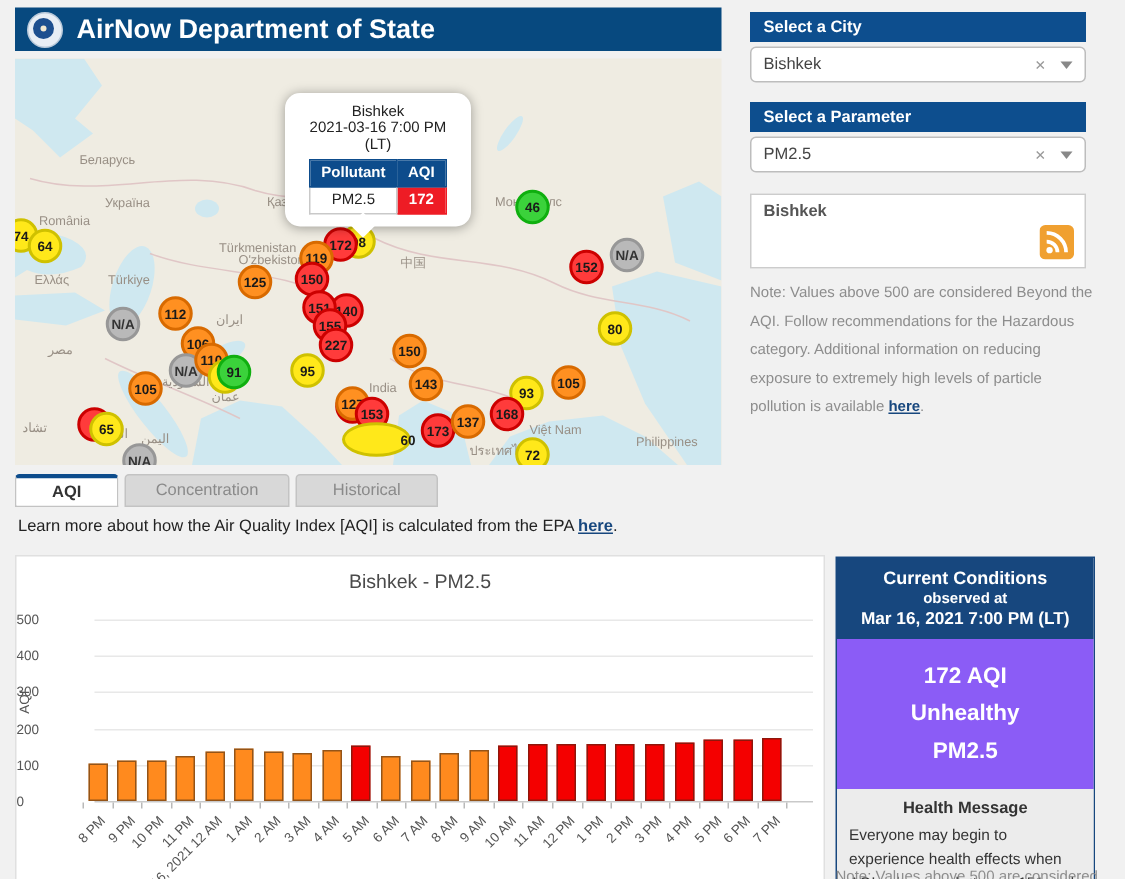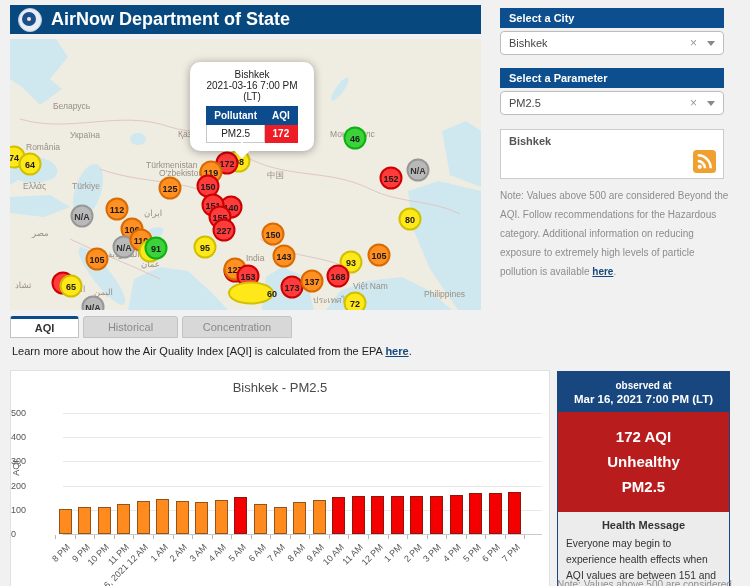--- a/index.html
+++ b/index.html
@@ -80,21 +80,21 @@
   .xlabel{position:absolute;width:110px;text-align:right;font-size:9px;color:#555;
           transform:rotate(-45deg);transform-origin:100% 0;white-space:nowrap;}
   .xtick{position:absolute;width:1px;height:4px;background:#b9b9b9;}
 
   
   .cc{position:absolute;left:557px;top:371px;width:171px;border:1px solid #17477e;background:#fff;}
   .cc-hd{background:#17477e;color:#fff;text-align:center;padding:6px 4px 7px;}
   .cc-hd .t{font-size:12px;font-weight:bold;}
   .cc-hd .o{font-size:10px;font-weight:bold;margin-top:2px;}
   .cc-hd .d{font-size:11.5px;font-weight:bold;margin-top:2px;}
-  .cc-aqi{background:#b91c1c;color:#fff;text-align:center;padding:13px 4px;font-size:15px;
+  .cc-aqi{background:#8b5cf6;color:#fff;text-align:center;padding:13px 4px;font-size:15px;
           font-weight:bold;line-height:1.65;}
   .cc-health{background:#ececec;color:#333;padding:7px 8px 10px;}
   .cc-health .ht{text-align:center;font-size:11px;font-weight:bold;margin-bottom:5px;}
   .cc-health .hx{font-size:10.3px;line-height:1.55;}
   .cc-note{position:absolute;left:557px;top:579px;width:180px;font-size:10px;color:#8d8d8d;}
 </style>
 </head>
 <body>
 
 <div id="app">
@@ -210,22 +210,22 @@
           <td class="aqi">172</td>
         </tr>
       </tbody>
         </table>
       <div class="tail"></div>
     </div>
   </div>
 
   <div class="tabs">
     <div class="tab active" style="width:69px">AQI</div>
+    <div class="tab" style="width:110px">Concentration</div>
     <div class="tab" style="width:95px">Historical</div>
-    <div class="tab" style="width:110px">Concentration</div>
   </div>
   <div class="learn"><span>Learn more about how the Air Quality Index [AQI] is calculated from the EPA </span><a class="lnk">here</a><span>.</span></div>
 
   <div class="card" style="top:8px">
     <div class="card-hd">Select a City</div>
     <div class="selbox">
       <span class="val">Bishkek</span>
       <span class="clr">×</span>
       <span class="caret"></span>
     </div>
@@ -339,20 +339,21 @@
         <div class="xlabel" style="left: 374.1px; top: 171px;">6 PM</div>
         <div class="xtick" style="left: 493.875px; top: 164px;"></div>
         <div class="bar" style="left: 497.15px; width: 13px; top: 121.376px; height: 41.624px; background: rgb(244, 0, 0);"></div>
         <div class="xlabel" style="left: 393.65px; top: 171px;">7 PM</div>
         <div class="xtick" style="left: 513.425px; top: 164px;"></div>
       </div>
   </div>
 
   <div class="cc">
     <div class="cc-hd">
+      <div class="t">Current Conditions</div>
       <div class="o">observed at</div>
       <div class="d">Mar 16, 2021 7:00 PM (LT)</div>
     </div>
     <div class="cc-aqi">
       <div>172 AQI</div>
       <div>Unhealthy</div>
       <div>PM2.5</div>
     </div>
     <div class="cc-health">
       <div class="ht">Health Message</div>

